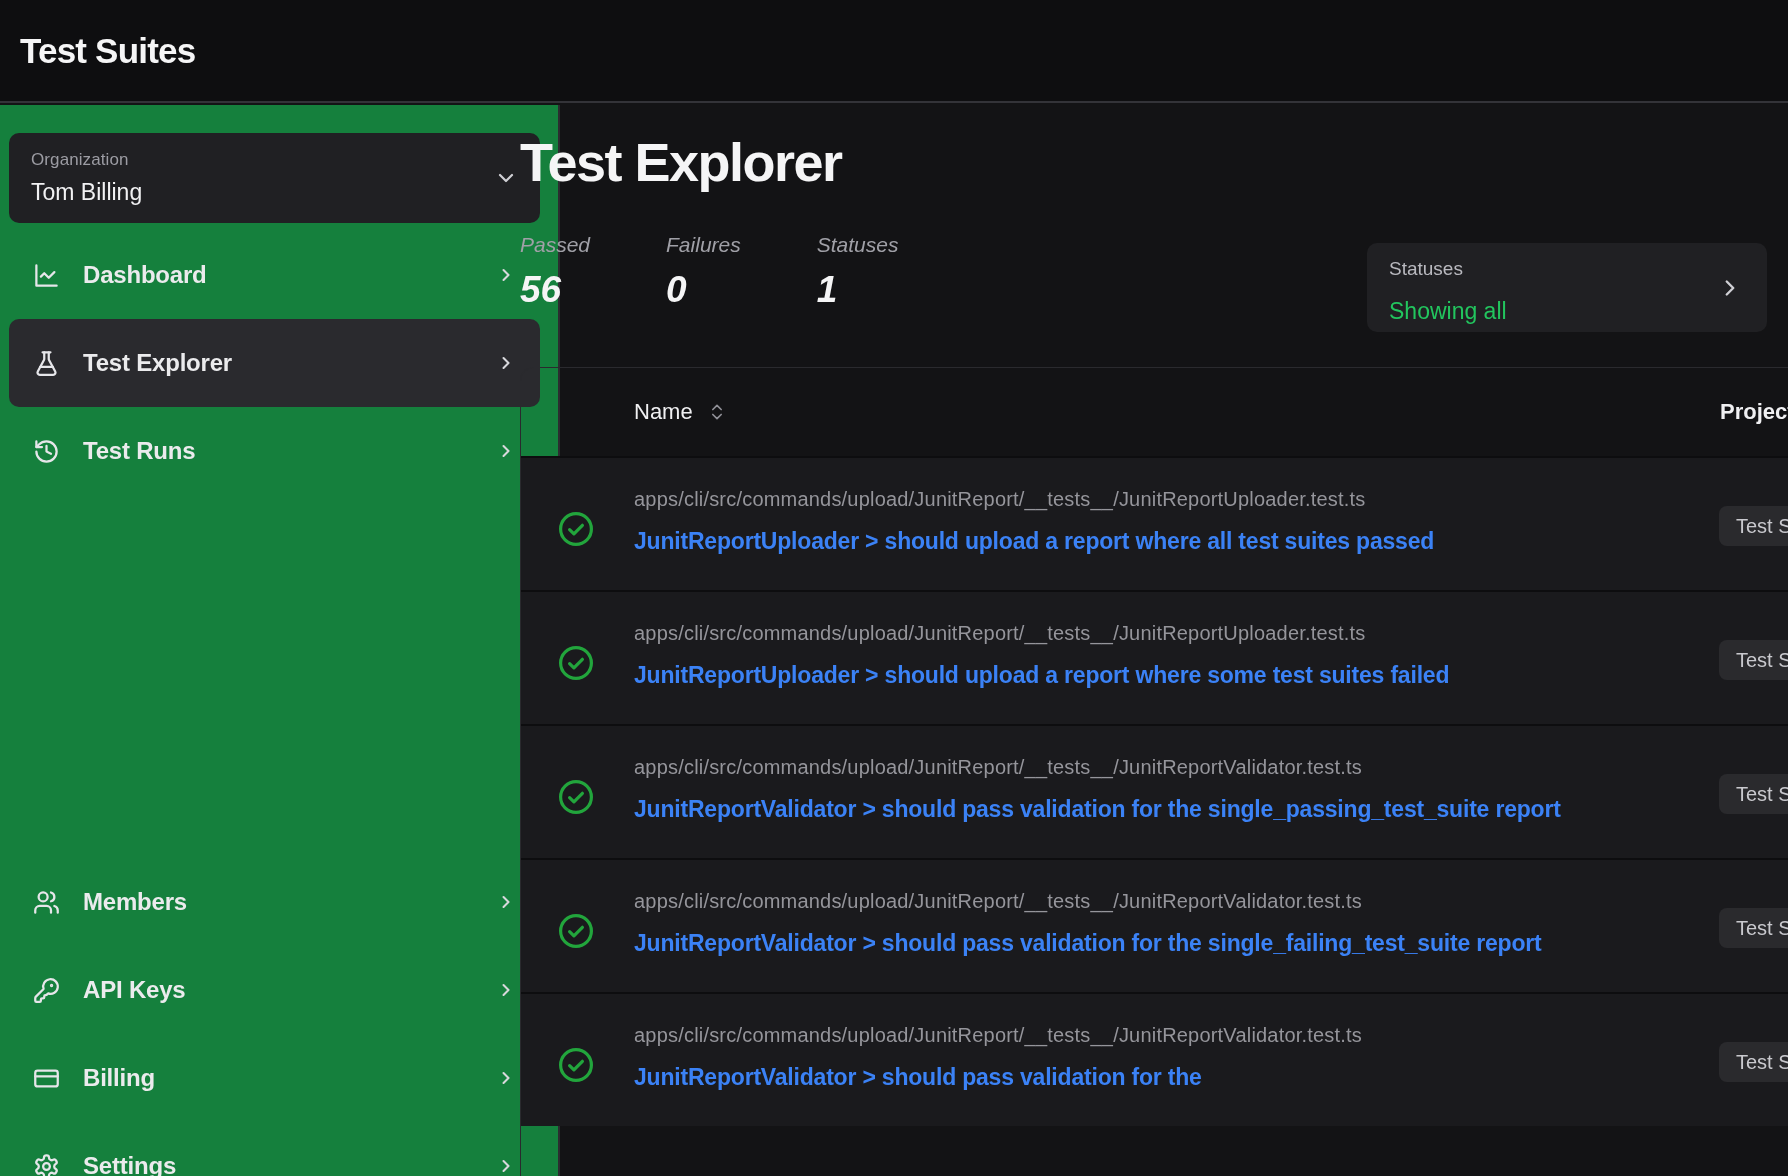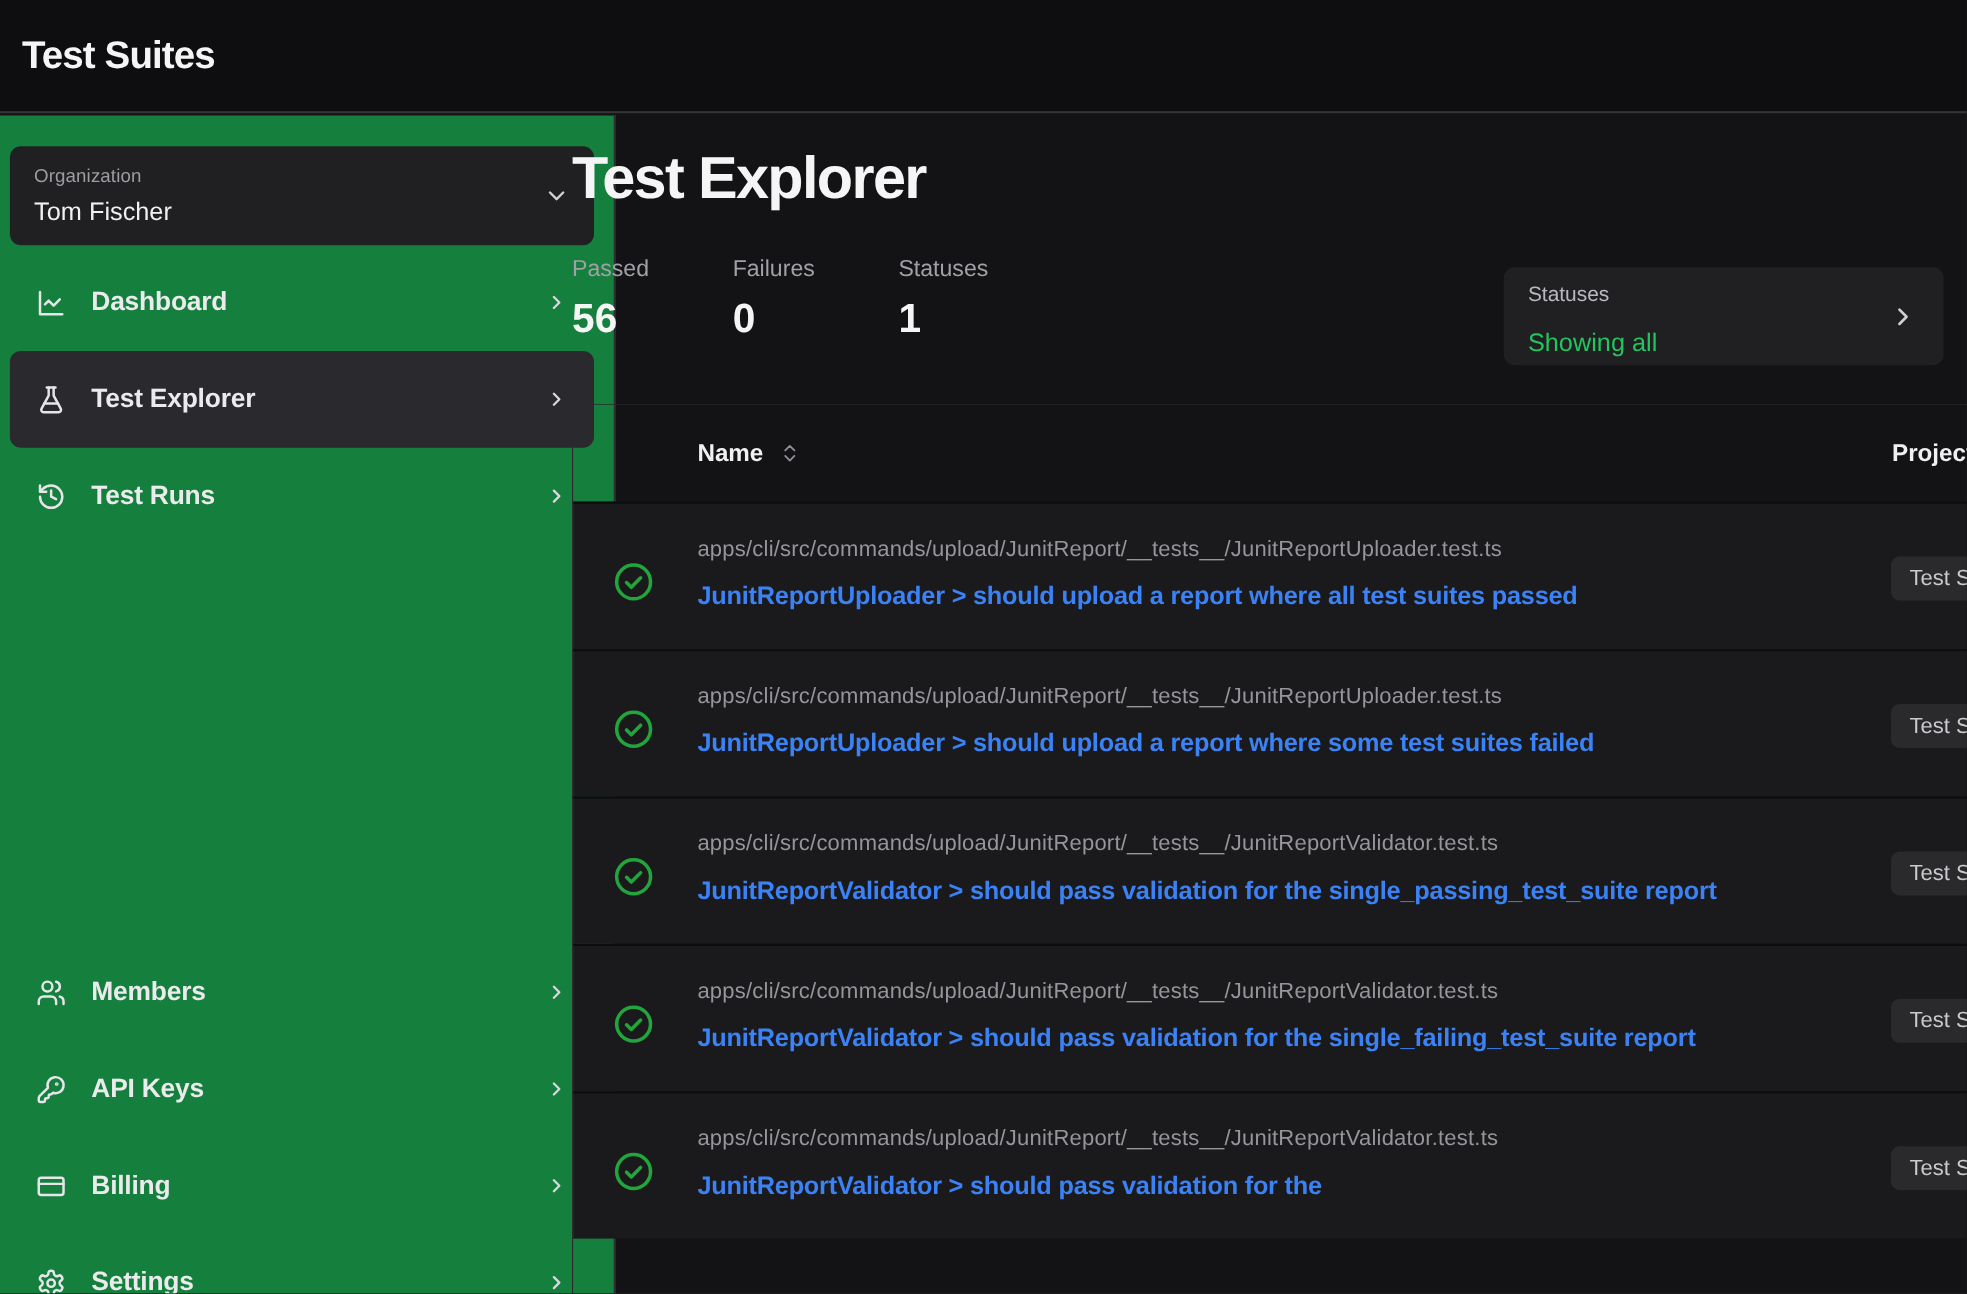--- a/index.html
+++ b/index.html
@@ -47,21 +47,21 @@
   .nav-label { font-size:24px; color:#ebebed; letter-spacing:-0.2px;font-weight:bold; }
   .nav-item .chev { position:absolute; right:24px; top:50%; transform:translateY(-50%); color:#d8d8dc; }
   .nav-item .chev svg { width:20px; height:20px; }
 
   
   .main { position:absolute; left:472px; top:105px; width:1450px; height:1071px; }
   .page-title {
     position:absolute; left:48px; top:26px;
     font-size:54px; font-weight:700; letter-spacing:-1.5px; color:#f5f5f6;
   }
-  .stats { position:absolute; left:48px; top:128px; display:flex; gap:76px; }
+  .stats { position:absolute; left:48px; top:128px; display:flex; gap:76px;font-style:italic; }
   .stat-label { font-size:21px; color:#a0a0a7; }
   .stat-value { font-size:37px; font-weight:700; color:#f5f5f6; margin-top:12px; }
 
   .filters { position:absolute; left:895px; top:138px; display:flex; gap:21px; }
   .filter-card {
     position:relative; height:89px; background:#202023; border-radius:10px;
     padding:15px 22px; cursor:pointer; flex:none;
   }
   .filter-card:nth-child(1) { width:400px; }
   .filter-card:nth-child(2) { width:250px; }
@@ -70,21 +70,21 @@
   .filter-card .chev { position:absolute; right:24px; top:50%; transform:translateY(-50%); color:#d0d0d5; }
   .filter-card .chev svg { width:26px; height:26px; }
 
   
   .tests-table {
     position:absolute; left:48px; top:262px; width:1360px; height:914px;
     border:1px solid #2a2a2e; border-bottom:none; border-radius:14px 14px 0 0;
     overflow:hidden;
   }
   .thead { height:88px; position:relative; display:flex; align-items:center; padding-left:113px; }
-  .th-name { font-size:22px; font-weight:700; color:#f0f0f2; display:flex; align-items:center; cursor:pointer; }
+  .th-name { font-size:22px; font-weight:400; color:#f0f0f2; display:flex; align-items:center; cursor:pointer; }
   .sort-icon { margin-left:14px; color:#8f8f96; }
   .sort-icon svg { width:20px; height:20px; }
   .th-projects { position:absolute; left:1199px; font-size:22px; font-weight:700; color:#f0f0f2; white-space:nowrap; }
 
   .trow {
     position:relative; background:#1a1a1d; border-top:2px solid #0d0d0f;
     padding:28px 0 30px 113px; cursor:pointer;
   }
   .row-icon { position:absolute; left:36px; top:52px; width:38px; height:38px; color:#22a53c; }
   .row-icon svg { width:38px; height:38px; }
@@ -102,21 +102,21 @@
 </head>
 <body>
 
 <header class="topbar">
   <span class="app-title">Test Suites</span>
 </header>
 
 <aside class="sidebar">
   <div class="org-card">
     <div class="org-label">Organization</div>
-    <div class="org-name">Tom Fischer</div>
+    <div class="org-name">Tom Billing</div>
     <span class="chev">
       <svg viewBox="0 0 24 24" fill="none" stroke="currentColor" stroke-width="2.2" stroke-linecap="round" stroke-linejoin="round">
           <path d="m6 9 6 6 6-6"></path>
         </svg>
     </span>
   </div>
   <nav class="nav nav-top">
       <div class="nav-item">
     <span class="nav-icon">
           <svg viewBox="0 0 24 24" fill="none" stroke="currentColor" stroke-width="2" stroke-linecap="round" stroke-linejoin="round">

